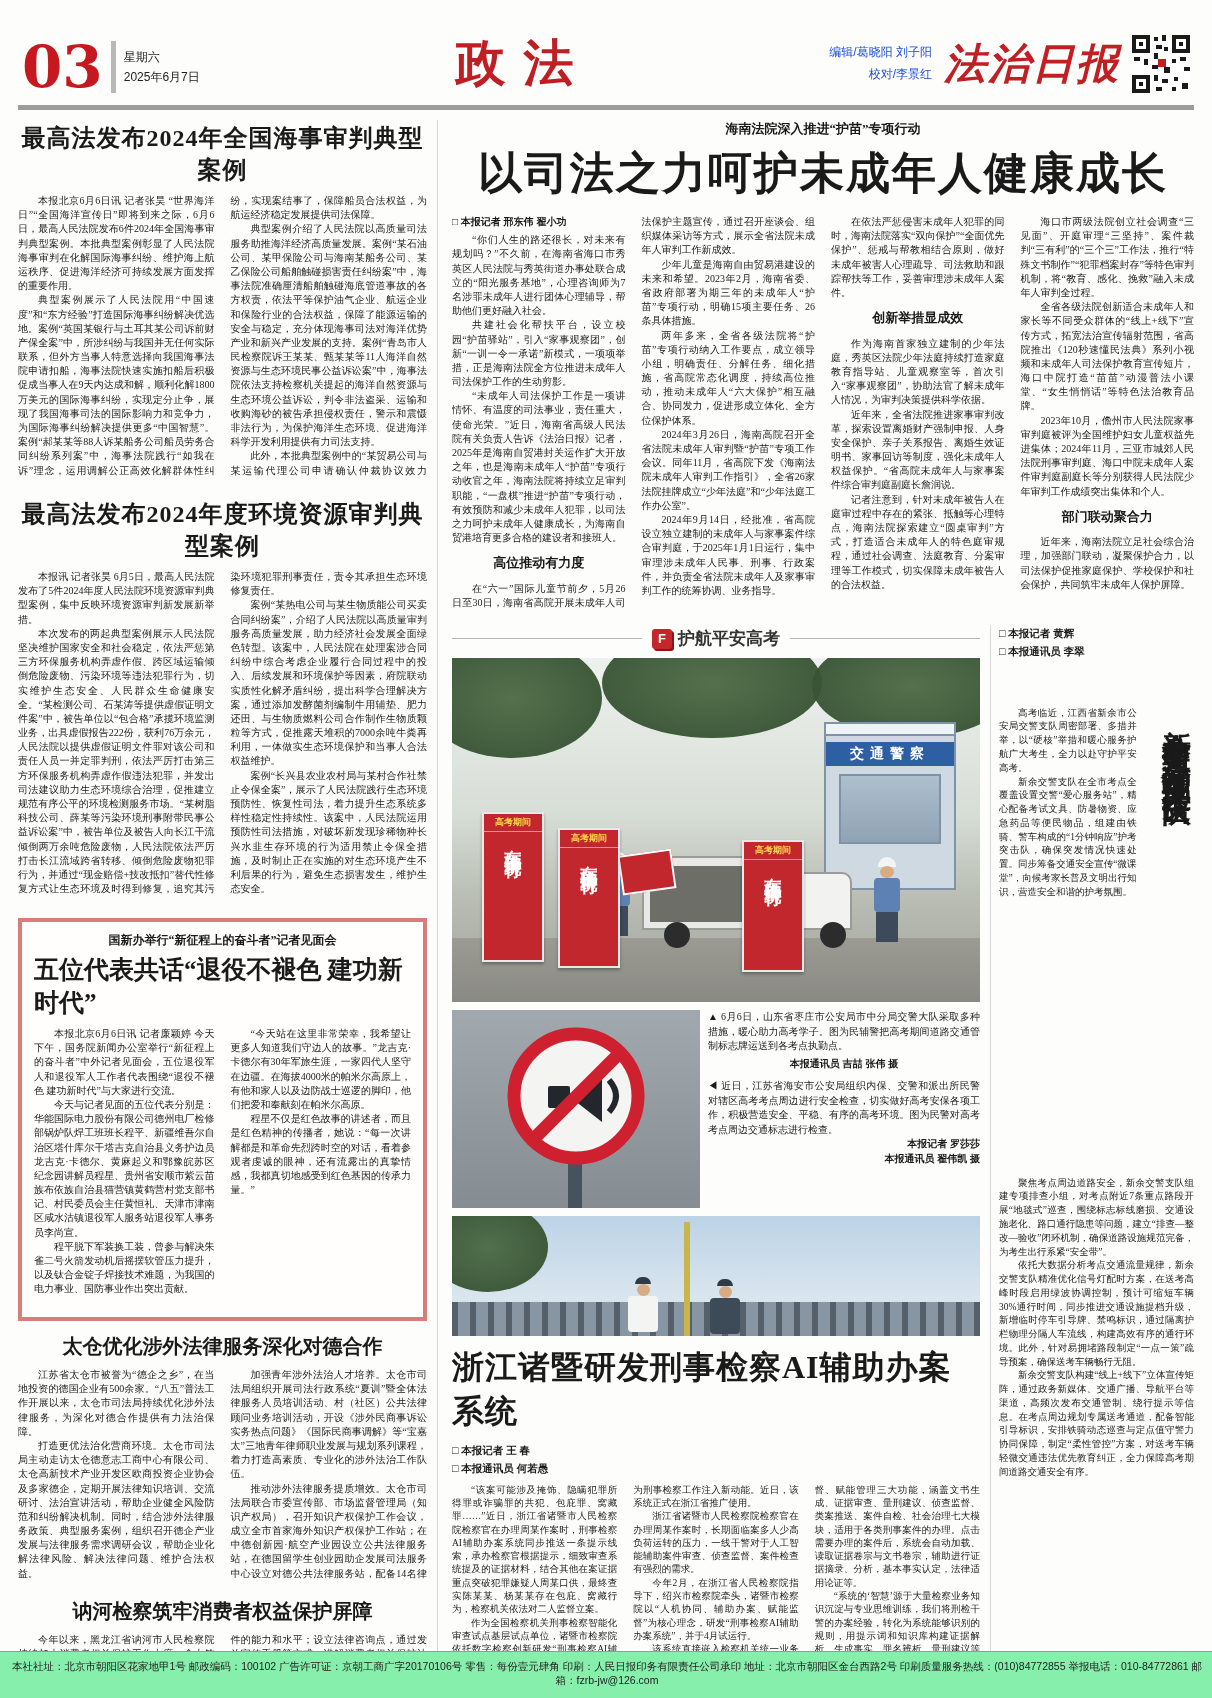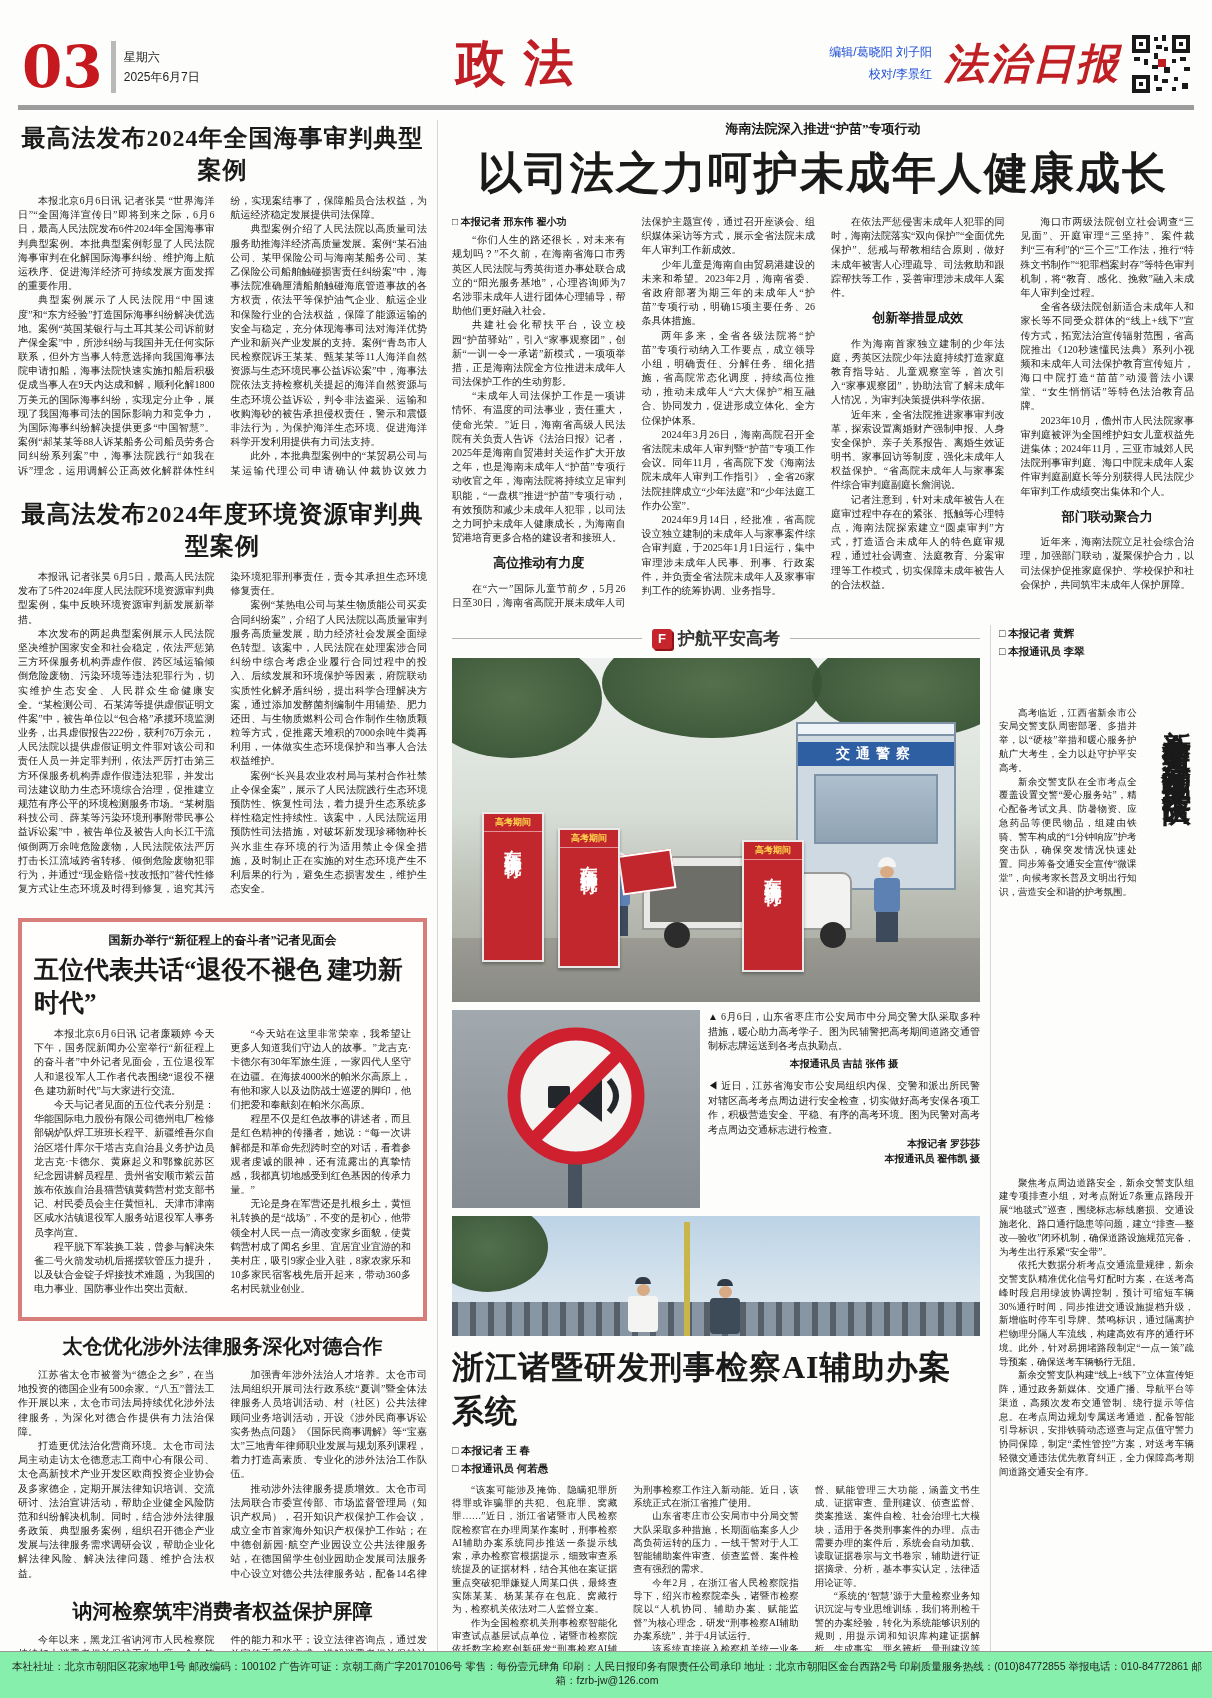--- a/index.html
+++ b/index.html
@@ -62,21 +62,21 @@
   .badge { display:flex; align-items:center; gap:6px; font-size:17px; font-weight:bold;
            font-family:"Liberation Sans", sans-serif; color:#333; }
   .cube { width:20px; height:20px; background:#c6262b; color:#fff; font-weight:900; font-size:13px;
           display:flex; align-items:center; justify-content:center; border-radius:3px;
           font-family:"Liberation Sans", sans-serif; box-shadow:2px 2px 0 #8f1317; }
   
   .photo1 { position:relative; height:344px; overflow:hidden;
             background:linear-gradient(#eef1ef 0%, #d7ded6 45%, #b9bdb3 70%, #9fa29a 100%); }
   .tree { position:absolute; border-radius:50%; background:radial-gradient(#4c6a44, #2e4a2b); opacity:.95; }
   .road { position:absolute; left:0; right:0; bottom:0; height:64px; background:linear-gradient(#9b9b94,#8a8a84); }
-  .booth { position:absolute; right:24px; top:64px; width:160px; height:168px; background:#cfd9e2;
+  .booth { position:absolute; right:24px; top:64px; width:132px; height:168px; background:#cfd9e2;
            border:2px solid #7e93a8; }
   .booth .roof { height:12px; background:#eef3f7; border-bottom:2px solid #7e93a8; }
   .booth .band { margin-top:6px; background:#2e5fa3; color:#fff; text-align:center; font-size:14px;
                  letter-spacing:6px; font-weight:bold; font-family:"Liberation Sans", sans-serif; padding:3px 0; }
   .booth .win { margin:8px auto 0 auto; width:80%; height:70px; background:linear-gradient(#aebfcd,#8fa3b4); border:2px solid #7e93a8; }
   .truck { position:absolute; left:190px; bottom:54px; width:210px; height:110px; }
   .truck .bed { position:absolute; left:0; bottom:18px; width:150px; height:74px; background:#e8e8e6;
                 border:2px solid #9a9a96; }
   .truck .bed-in { position:absolute; left:8px; bottom:26px; width:134px; height:56px; background:#6e6e68; }
   .truck .cab { position:absolute; right:0; bottom:18px; width:56px; height:58px; background:#f2f2f0;
@@ -215,21 +215,20 @@
       </div>
       <div class="redbox">
         <div class="kicker">国新办举行“新征程上的奋斗者”记者见面会</div>
         <h1>五位代表共话“退役不褪色 建功新时代”</h1>
         <div class="cols cols-2 body-s">
             <p class="t-para">本报北京6月6日讯 记者廉颖婷 今天下午，国务院新闻办公室举行“新征程上的奋斗者”中外记者见面会，五位退役军人和退役军人工作者代表围绕“退役不褪色 建功新时代”与大家进行交流。</p>
             <p class="t-para">今天与记者见面的五位代表分别是：华能国际电力股份有限公司德州电厂检修部锅炉队焊工班班长程平、新疆维吾尔自治区塔什库尔干塔吉克自治县义务护边员龙吉克·卡德尔、黄麻起义和鄂豫皖苏区纪念园讲解员程星、贵州省安顺市紫云苗族布依族自治县猫营镇黄鹤营村党支部书记、村民委员会主任黄恒礼、天津市津南区咸水沽镇退役军人服务站退役军人事务员李尚宣。</p>
             <p class="t-para">程平脱下军装换工装，曾参与解决朱雀二号火箭发动机后摇摆软管压力提升，以及钛合金锭子焊接技术难题，为我国的电力事业、国防事业作出突出贡献。</p>
             <p class="t-para">“今天站在这里非常荣幸，我希望让更多人知道我们守边人的故事。”龙吉克·卡德尔有30年军旅生涯，一家四代人坚守在边疆。在海拔4000米的帕米尔高原上，有他和家人以及边防战士巡逻的脚印，他们把爱和奉献刻在帕米尔高原。</p>
             <p class="t-para">程星不仅是红色故事的讲述者，而且是红色精神的传播者，她说：“每一次讲解都是和革命先烈跨时空的对话，看着参观者虔诚的眼神，还有流露出的真挚情感，我都真切地感受到红色基因的传承力量。”</p>
-            <p class="t-para">无论是身在军营还是扎根乡土，黄恒礼转换的是“战场”，不变的是初心，他带领全村人民一点一滴改变家乡面貌，使黄鹤营村成了闻名乡里、宜居宜业宜游的和美村庄，吸引9家企业入驻，8家农家乐和10多家民宿客栈先后开起来，带动360多名村民就业创业。</p>
           </div>
       </div>
       <div class="art a4">
         <h1>太仓优化涉外法律服务深化对德合作</h1>
         <div class="cols cols-2 body-s">
             <p class="t-para">江苏省太仓市被誉为“德企之乡”，在当地投资的德国企业有500余家。“八五”普法工作开展以来，太仓市司法局持续优化涉外法律服务，为深化对德合作提供有力法治保障。</p>
             <p class="t-para">打造更优法治化营商环境。太仓市司法局主动走访太仓德意志工商中心有限公司、太仓高新技术产业开发区欧商投资企业协会及多家德企，定期开展法律知识培训、交流研讨、法治宣讲活动，帮助企业健全风险防范和纠纷解决机制。同时，结合涉外法律服务政策、典型服务案例，组织召开德企产业发展与法律服务需求调研会议，帮助企业化解法律风险、解决法律问题、维护合法权益。</p>
             <p class="t-para">加强青年涉外法治人才培养。太仓市司法局组织开展司法行政系统“夏训”暨全体法律服务人员培训活动、村（社区）公共法律顾问业务培训活动，开设《涉外民商事诉讼实务热点问题》《国际民商事调解》等“宝嘉太”三地青年律师职业发展与规划系列课程，着力打造高素质、专业化的涉外法治工作队伍。</p>
             <p class="t-para">推动涉外法律服务提质增效。太仓市司法局联合市委宣传部、市场监督管理局（知识产权局），召开知识产权保护工作会议，成立全市首家海外知识产权保护工作站；在中德创新园·航空产业园设立公共法律服务站，在德国留学生创业园助企发展司法服务中心设立对德公共法律服务站，配备14名律师和公证员，为德企提供法律咨询、远程公证等服务；推动德国佩尔策·苏伦律师事务所在太仓市设立代表处，提高德国项目落地孵化配套服务能力，不断提升企业法治获得感。</p>
           </div>
@@ -372,21 +371,21 @@
 
           <div class="zhuji">
             <h1>浙江诸暨研发刑事检察AI辅助办案系统</h1>
             <div class="bylines">
               <span>□ 本报记者 王 春</span><br>
               <span>□ 本报通讯员 何若愚</span>
             </div>
             <div class="cols cols-3">
                 <p class="t-para">“该案可能涉及掩饰、隐瞒犯罪所得罪或诈骗罪的共犯、包庇罪、窝藏罪……”近日，浙江省诸暨市人民检察院检察官在办理周某作案时，刑事检察AI辅助办案系统同步推送一条提示线索，承办检察官根据提示，细致审查系统提及的证据材料，结合其他在案证据重点突破犯罪嫌疑人周某口供，最终查实陈某某、杨某某存在包庇、窝藏行为，检察机关依法对二人监督立案。</p>
                 <p class="t-para">作为全国检察机关刑事检察智能化审查试点基层试点单位，诸暨市检察院依托数字检察创新研发“刑事检察AI辅助办案系统”，人机协同、精准赋能，为刑事检察工作注入新动能。近日，该系统正式在浙江省推广使用。</p>
-                <p class="t-para">山东省枣庄市公安局市中分局交警大队采取多种措施，长期面临案多人少高负荷运转的压力，一线干警对于人工智能辅助案件审查、侦查监督、案件检查有强烈的需求。</p>
+                <p class="t-para">浙江省诸暨市人民检察院检察官在办理周某作案时，长期面临案多人少高负荷运转的压力，一线干警对于人工智能辅助案件审查、侦查监督、案件检查有强烈的需求。</p>
                 <p class="t-para">今年2月，在浙江省人民检察院指导下，绍兴市检察院牵头，诸暨市检察院以“人机协同、辅助办案、赋能监督”为核心理念，研发“刑事检察AI辅助办案系统”，并于4月试运行。</p>
                 <p class="t-para">该系统直接嵌入检察机关统一业务应用系统中，具有赋能办案、赋能监督、赋能管理三大功能，涵盖文书生成、证据审查、量刑建议、侦查监督、类案推送、案件自检、社会治理七大模块，适用于各类刑事案件的办理。点击需要办理的案件后，系统会自动加载、读取证据卷宗与文书卷宗，辅助进行证据摘录、分析，基本事实认定，法律适用论证等。</p>
                 <p class="t-para">“系统的‘智慧’源于大量检察业务知识沉淀与专业思维训练，我们将刑检干警的办案经验，转化为系统能够识别的规则，用提示词和知识库构建证据解析，生成事实、罪名辨析、量刑建议等能力，成为检察官办案的强大辅助。”参与系统研发的检察官何丹介绍说。同时，系统设置证据溯源反查功能，确保证据审查无遗漏，进行有效自我检查保障案件质量。</p>
               </div>
           </div>
         </div>
 
         <div class="xy-col">
           <div class="xy-bylines">
             <span>□ 本报记者 黄辉</span><br>

